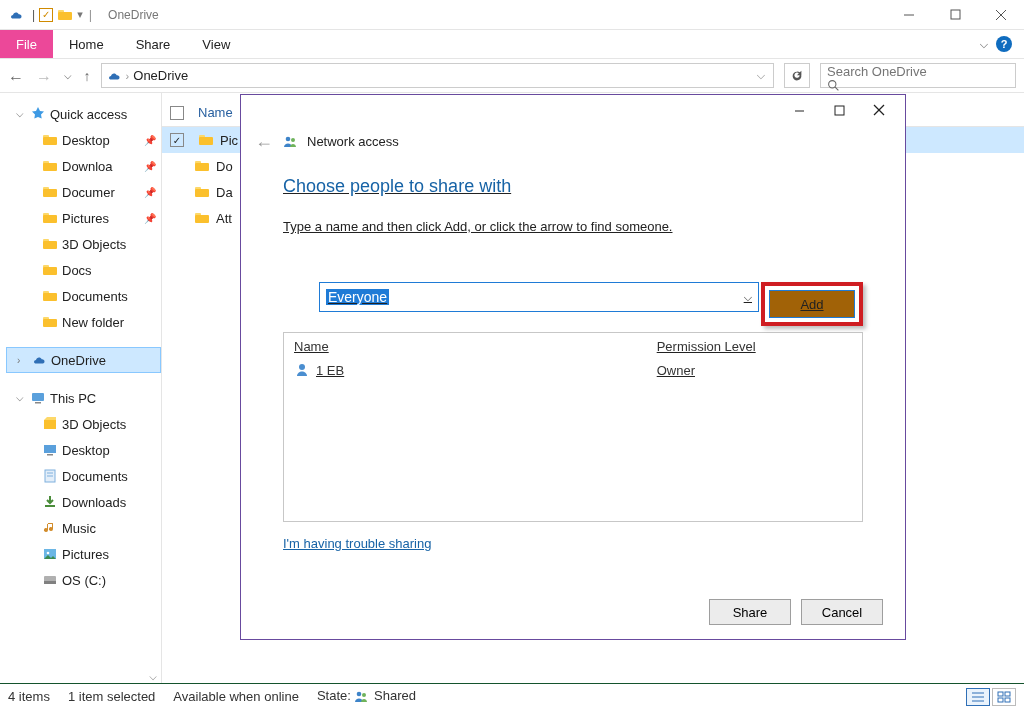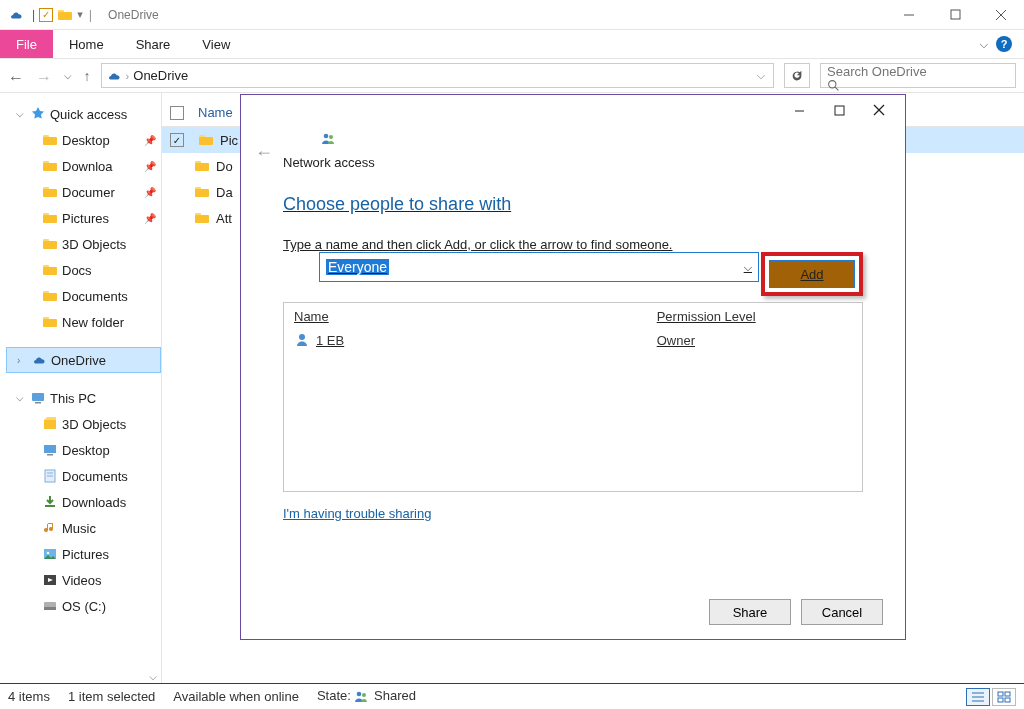--- a/index.html
+++ b/index.html
@@ -50,25 +50,25 @@
   .status-bar { height: 26px; border-top:1px solid #14532d; display:flex; align-items:center; padding: 0 8px; gap:18px; font-size:13px; color:#333; }
   .status-bar .views { margin-left:auto; display:flex; gap:2px; }
   .view-toggle { width:24px; height:18px; border:1px solid #bbb; display:flex; align-items:center; justify-content:center; font-size:11px; color:#4a78b5; }
   .view-toggle.active { border-color:#2f6fb6; background:#eaf3fc; }
   
   .dialog { position:absolute; left:240px; top:94px; width:666px; height:546px; background:#fff; border:1px solid #684a9e; }
   .dialog-titlebar { height:30px; display:flex; align-items:center; justify-content:flex-end; padding-right:6px; }
   .dialog-titlebar div { width:40px; height:24px; display:flex; align-items:center; justify-content:center; color:#333; }
   .dialog-header { display:flex; align-items:center; gap:10px; padding: 6px 18px 0 14px; }
   .dialog-header .back { color:#999; font-size:18px; }
-  .dialog-header .title { font-size:13px; color:#222; display:flex; align-items:center; gap:8px;flex-direction:column; }
+  .dialog-header .title { font-size:13px; color:#222; display:flex; align-items:center; gap:8px; }
   .dialog-body { padding: 24px 42px 0 42px; text-decoration: underline; }
   .dialog-heading { color:#1763a6; font-size:18px; font-weight:400; }
   .dialog-sub { margin-top: 22px; font-size:13px; color:#222; }
-  .combo-row { display:flex;padding-left:36px; }
+  .combo-row { margin-top:48px; display:flex;padding-left:36px; }
   .combo { flex:1; height:30px; border:1.5px solid #1f7bd6; display:flex; align-items:center; padding:0 6px; }
   .combo .val { background:#1f7bd6; color:#fff; padding:0 2px; font-size:14px; }
   .combo .drop { margin-left:auto; color:#555; font-size:11px; }
   .add-wrap { border:4px solid #cf1d22; margin-left:2px; padding:4px; }
   .add-btn { width:86px; height:28px; border:1.5px solid #1f7bd6; background:#a16207; display:flex; align-items:center; justify-content:center; font-size:13px; }
   .list-box { margin-top:6px; border:1px solid #c7c7c7; height:190px; }
   .list-head { display:flex; padding:6px 10px; font-size:13px; color:#333; }
   .list-head .c1 { width:65%; }
   .list-row { display:flex; padding:2px 10px; font-size:13px; color:#333; align-items:center; }
   .list-row .c1 { width:65%; display:flex; align-items:center; gap:6px; }
@@ -327,29 +327,20 @@
         </div>
         <div class="tree-item sub">
           <span class="ficon">
             <svg viewBox="0 0 16 16">
               <rect x="2" y="3" width="12" height="10" fill="#6bb6e5"></rect>
               <circle cx="6" cy="7" r="1.3" fill="#fff"></circle>
               <path d="M2 13l4-4 3 3 2-2 3 3" fill="#3d8c52"></path>
             </svg>
           </span>
           <span>Pictures</span>
-        </div>
-        <div class="tree-item sub">
-          <span class="ficon">
-            <svg viewBox="0 0 16 16">
-              <rect x="2" y="3" width="12" height="10" fill="#444"></rect>
-              <polygon points="6,6 11,8 6,10" fill="#fff"></polygon>
-            </svg>
-          </span>
-          <span>Videos</span>
         </div>
         <div class="tree-item sub">
           <span class="ficon">
             <svg viewBox="0 0 16 16">
               <rect x="2" y="4" width="12" height="8" rx="1" fill="#b0b0b0"></rect>
               <rect x="2" y="9" width="12" height="3" fill="#808080"></rect>
             </svg>
           </span>
           <span>OS (C:)</span>
         </div>

